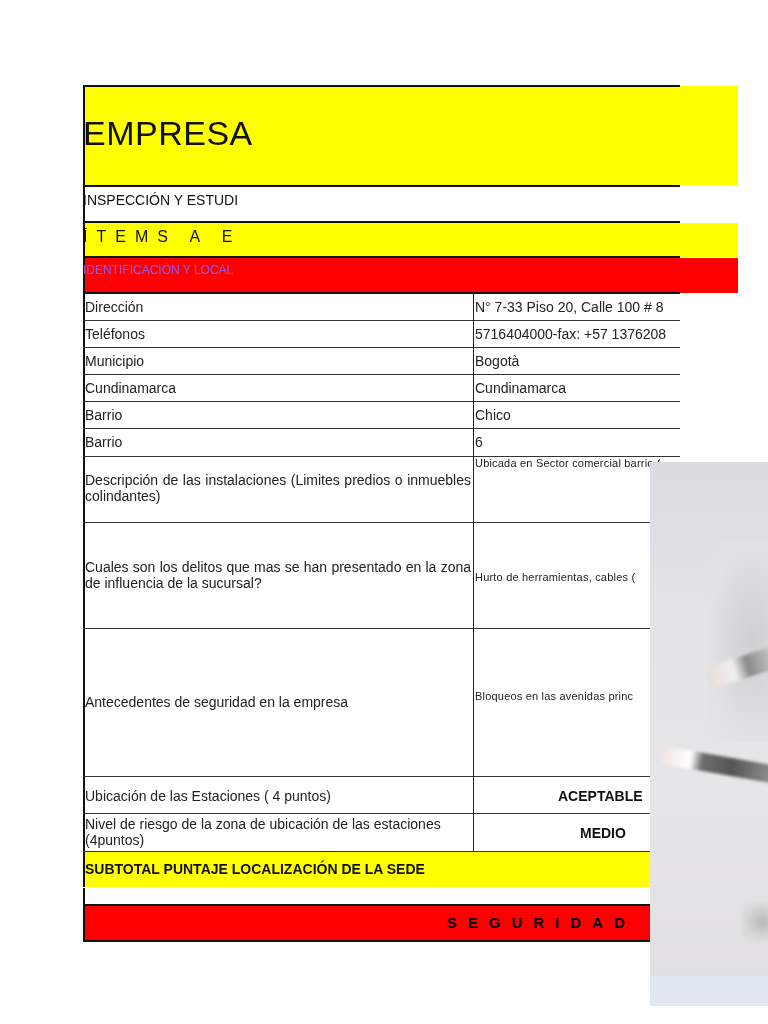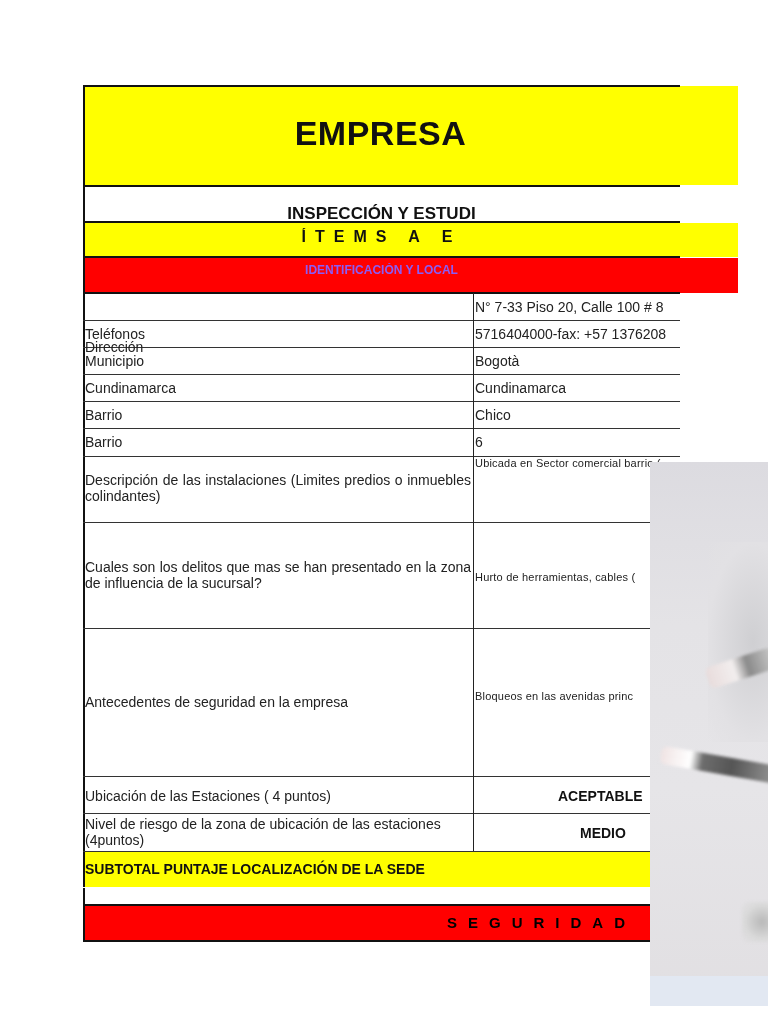--- a/index.html
+++ b/index.html
@@ -19,25 +19,25 @@
     .sheet {
       position: absolute; left: 83px; top: 85px; width: 597px; height: 857px;
       overflow: hidden;
     }
     .hline { position: absolute; left: 0; width: 700px; height: 1px; background: #333; }
     .hline.thick { height: 2px; background: #111; }
     .vline { position: absolute; width: 2px; background: #111; }
     .vline.thin { width: 1px; background: #222; }
 
     .title {
-      position: absolute; left: 0; width: 597px; text-align: center;
-      font-weight: bold; color: #111; white-space: nowrap; overflow: hidden;
+      position: absolute; left: 0; width: 597px; text-align: left;
+      font-weight: normal; color: #111; white-space: nowrap; overflow: hidden;
     }
     .t-empresa { top: 29px; font-size: 34px; letter-spacing: 0.5px; padding-right: 2px; }
-    .t-inspeccion { top: 119px; font-size: 17px; }
+    .t-inspeccion { top: 107px; font-size: 14px; }
     .t-items { top: 143px; font-size: 16px; letter-spacing: 9px; margin-right: -9px; }
     .t-ident { top: 178px; font-size: 12px; color: #8b5cf6; }
 
     .cell-label {
       position: absolute; left: 2px; width: 386px; font-size: 14px; color: #222;
       line-height: 16px;
     }
     .cell-label.just { text-align: justify; text-align-last: left; }
     .cell-value {
       position: absolute; left: 392px; font-size: 14px; color: #222; white-space: nowrap;
@@ -120,21 +120,21 @@
     <div class="hline" style="top:543px;"></div>
     <div class="hline" style="top:691px;"></div>
     <div class="hline" style="top:728px;"></div>
     <div class="hline" style="top:766px;"></div>
     <div class="hline" style="top:802px;background:#fff;"></div>
     <div class="hline thick" style="top:819px;"></div>
     <div class="hline thick" style="top:855px;"></div>
 
     <div class="vline thin" style="left:390px;top:208px;height:558px;"></div>
 
-    <div class="cell-label" style="top:214px;margin-top:40px;">Dirección</div>
+    <div class="cell-label" style="top:214px;">Dirección</div>
     <div class="cell-value" style="top:214px;">N° 7-33 Piso 20, Calle 100 # 8</div>
 
     <div class="cell-label" style="top:241px;">Teléfonos</div>
     <div class="cell-value" style="top:241px;">5716404000-fax: +57 1376208</div>
 
     <div class="cell-label" style="top:268px;">Municipio</div>
     <div class="cell-value" style="top:268px;">Bogotà</div>
 
     <div class="cell-label" style="top:295px;">Cundinamarca</div>
     <div class="cell-value" style="top:295px;">Cundinamarca</div>

